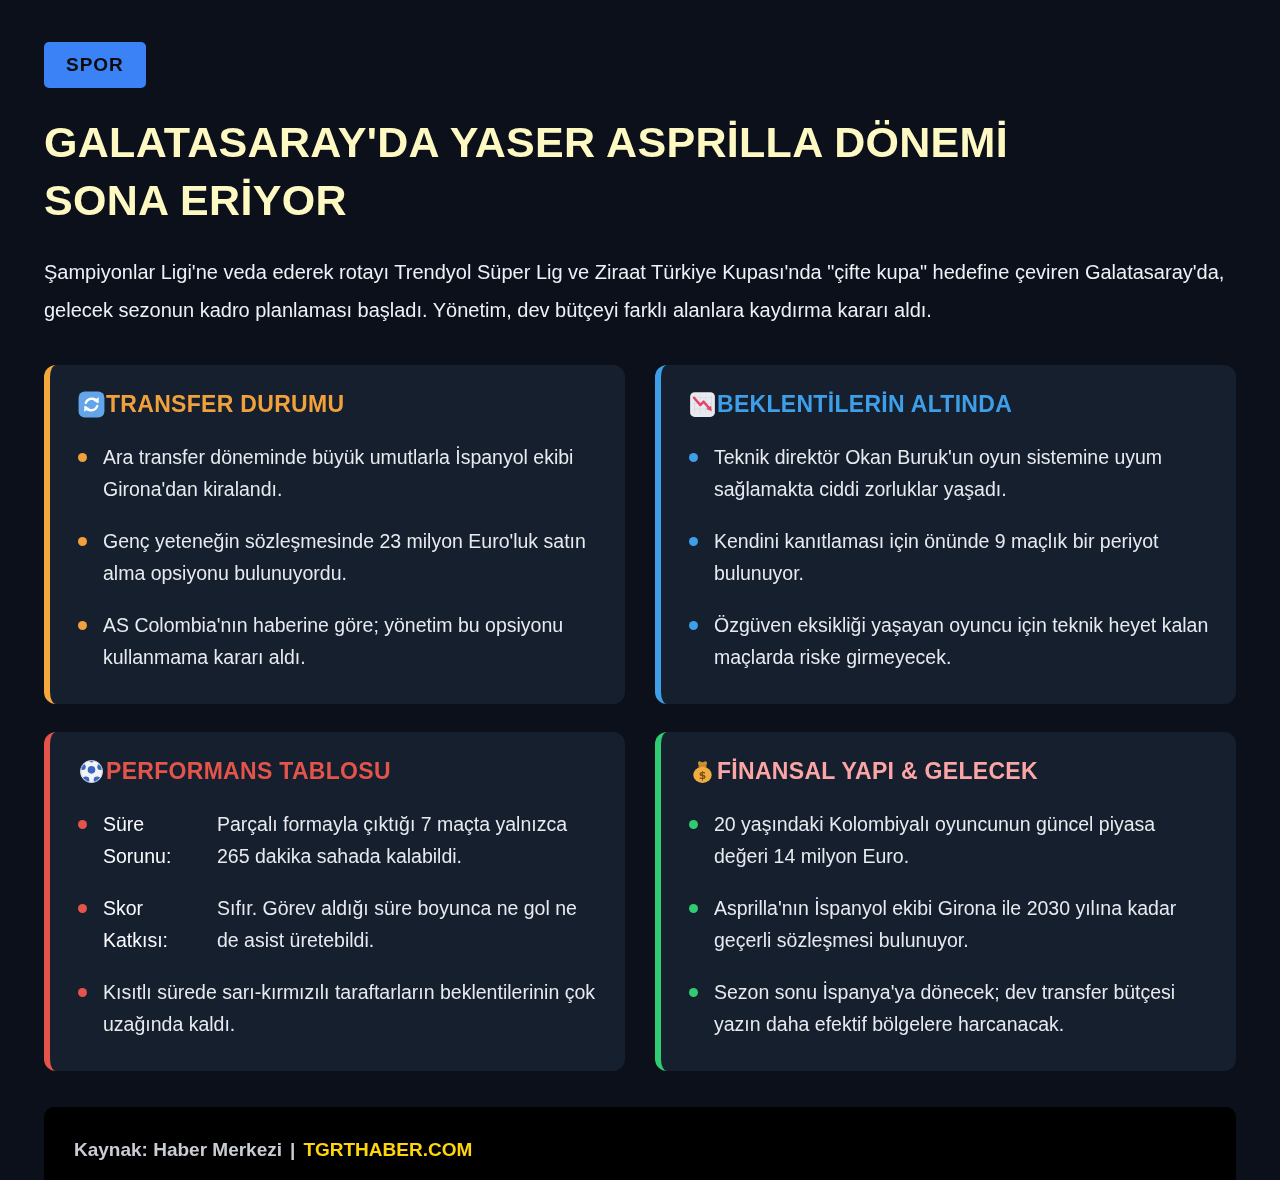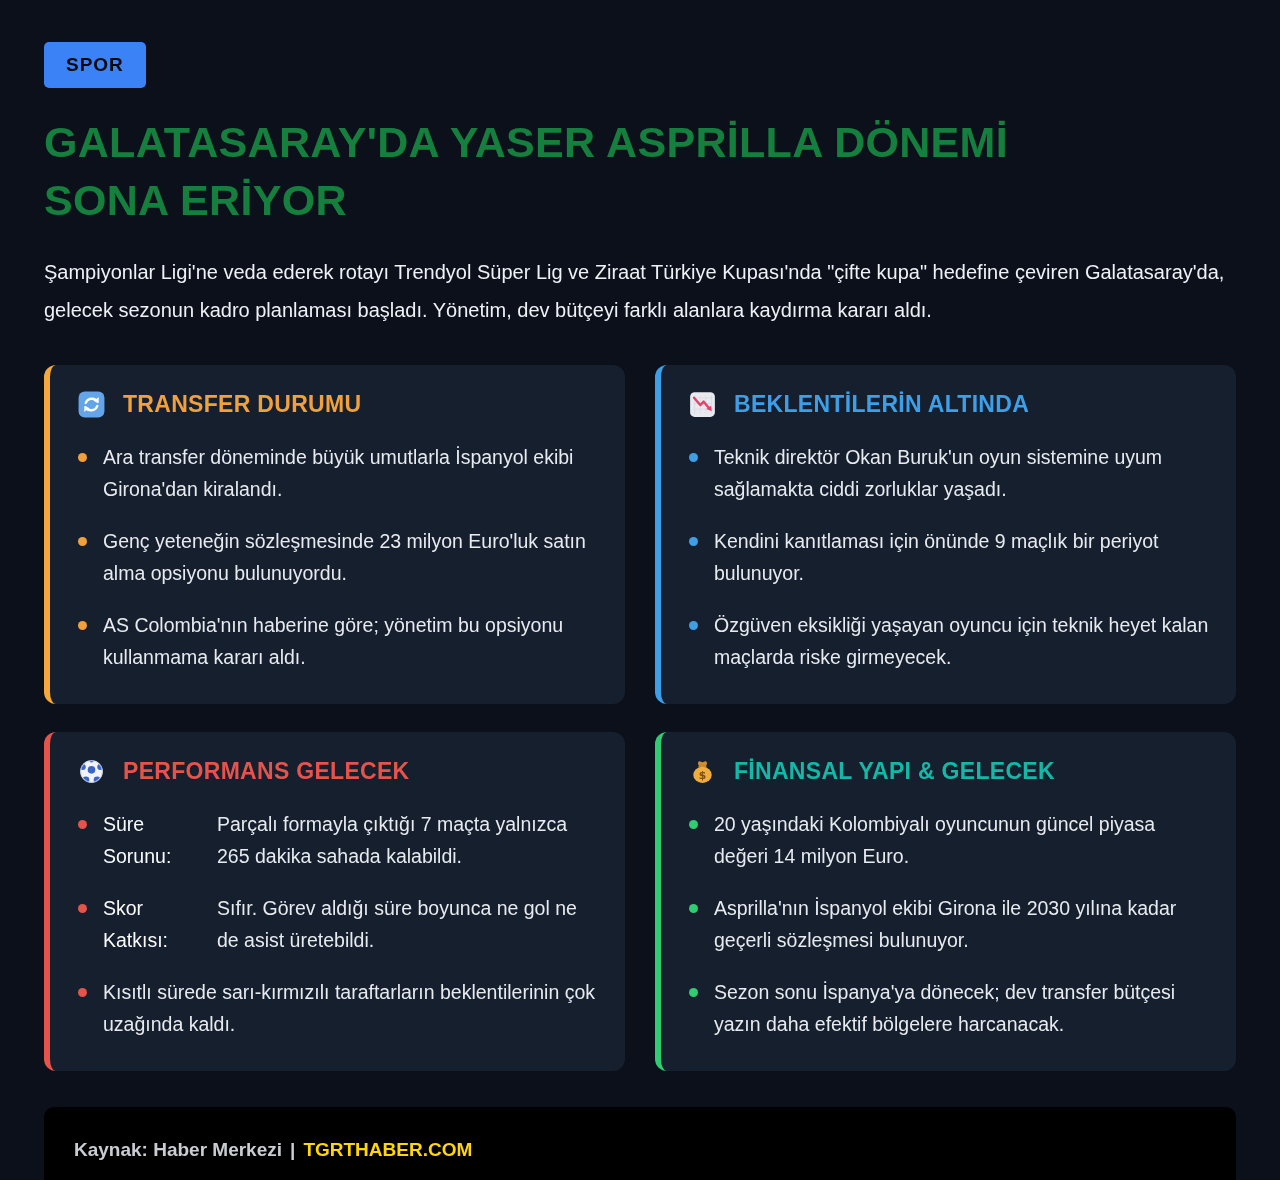--- a/index.html
+++ b/index.html
@@ -17,21 +17,21 @@
     color: #0b0b0b;
     font-weight: 700;
     font-size: 19px;
     letter-spacing: 1px;
     padding: 12px 22px;
     border-radius: 5px;
   }
 
   .headline {
     margin-top: 26px;
-    color: #15803d;
+    color: #fef9c3;
     font-size: 43px;
     font-weight: 800;
     line-height: 1.34;
     letter-spacing: 0.3px;
   }
 
   .intro {
     margin-top: 24px;
     color: #EEF1F5;
     font-size: 20px;
@@ -54,32 +54,32 @@
     min-height: 310px;
   }
   .card.c1 { border-left-color: #F5A93D; }
   .card.c2 { border-left-color: #3D9FE8; }
   .card.c3 { border-left-color: #E4544A; }
   .card.c4 { border-left-color: #2FCC71; }
 
   .card-head {
     display: flex;
     align-items: center;
-    gap: 18px;
+    gap: 1px;
     margin-bottom: 24px;
   }
   .card-title {
     font-size: 23px;
     font-weight: 800;
     letter-spacing: 0.3px;
   }
   .c1 .card-title { color: #F0A13B; }
   .c2 .card-title { color: #3D9FE8; }
   .c3 .card-title { color: #E4544A; }
-  .c4 .card-title { color: #14b8a6; }
+  .c4 .card-title { color: #fca5a5; }
 
   ul.bullets { list-style: none; }
   ul.bullets li {
     display: flex;
     gap: 16px;
     margin-bottom: 20px;
     color: #E7EAEF;
     font-size: 19.5px;
     line-height: 1.64;
     justify-content: space-between;
@@ -203,21 +203,21 @@
               <circle cx="12" cy="10.5" r="3.4"></circle>
               <circle cx="4.2" cy="8" r="2.7"></circle>
               <circle cx="19.8" cy="8" r="2.7"></circle>
               <circle cx="7" cy="19.5" r="3.1"></circle>
               <circle cx="17" cy="19.5" r="3.1"></circle>
               <circle cx="12" cy="2" r="2"></circle>
             </g>
             <circle cx="12" cy="12" r="9.6" fill="none" stroke="#C9CFDA" stroke-width="0.8"></circle>
           </svg>
         </span>
-        <span class="card-title">PERFORMANS GELECEK</span>
+        <span class="card-title">PERFORMANS TABLOSU</span>
       </div>
       <ul class="bullets">
         <li>
           <span class="dot"></span>
           <span class="b-label">Süre Sorunu:</span>
           <span class="b-text">Parçalı formayla çıktığı 7 maçta yalnızca 265 dakika sahada kalabildi.</span>
         </li>
         <li>
           <span class="dot"></span>
           <span class="b-label">Skor Katkısı:</span>

